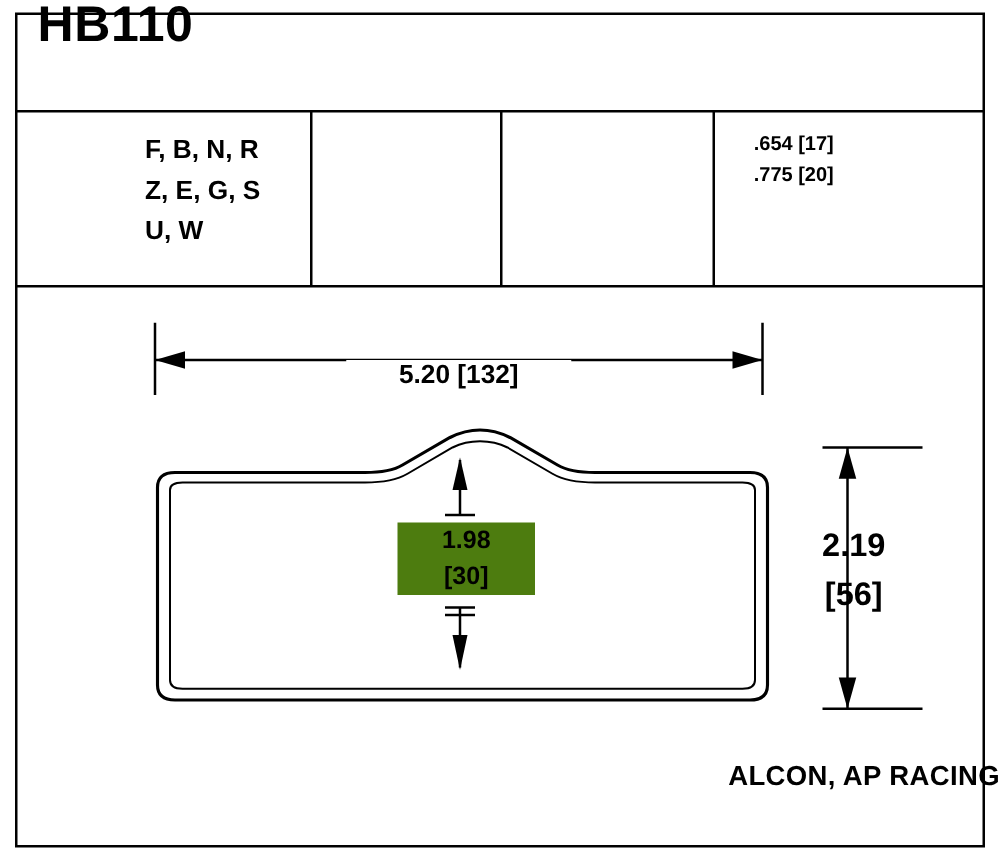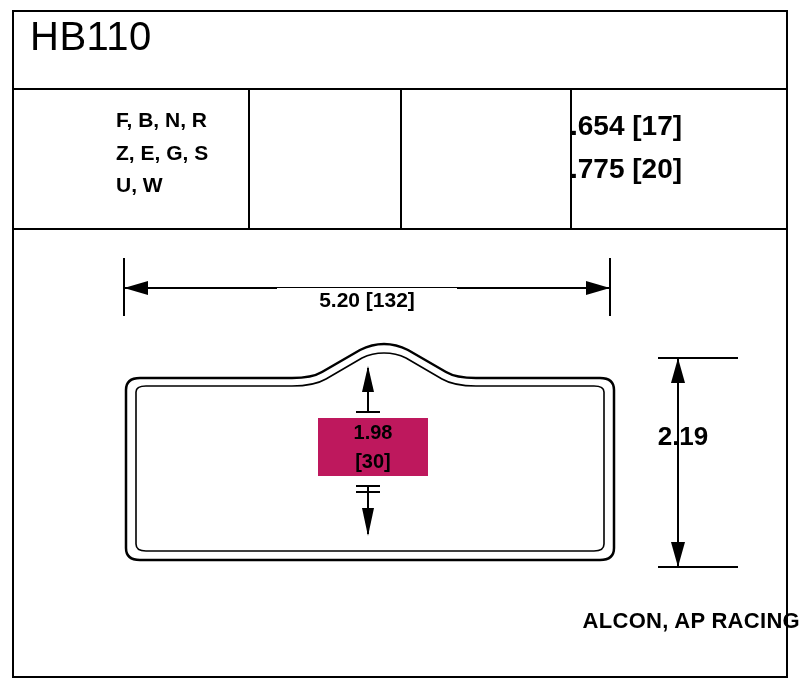--- a/index.html
+++ b/index.html
@@ -26,23 +26,23 @@
     left: 12px;
     top: 10px;
     width: 776px;
     height: 668px;
     border: 2px solid #000;
     box-sizing: border-box;
   }
   .part-number {
     position: absolute;
     left: 30px;
-    top: 16px;
+    top: 0;
     font-size: 40px;
-    font-weight: normal;
+    font-weight: bold;
     letter-spacing: 0.5px;
     line-height: 1;
     text-align: right;
   }
   .hrule {
     position: absolute;
     left: 12px;
     width: 776px;
     height: 0;
     border-top: 2px solid #000;
@@ -68,24 +68,24 @@
     font-size: 21px;
     font-weight: bold;
     line-height: 1.55;
   }
   .compound-list div { white-space: pre; margin-left: 10px; }
 
   .thickness-list {
     position: absolute;
     right: 100px;
     top: 104px;
-    font-size: 28px;
+    font-size: 16px;
     font-weight: bold;
     line-height: 1.55;
-    text-align: left;
+    text-align: center;
     width: 130px;
   }
   .thickness-list div { white-space: pre; }
 
   .brand {
     position: absolute;
     left: 0;
     right: 0;
     top: 608px;
     text-align: right;
@@ -136,21 +136,21 @@
   
   .dim-slot-label {
     position: absolute;
     left: 318px;
     top: 418px;
     width: 110px;
     text-align: center;
     font-size: 20px;
     font-weight: bold;
     line-height: 1.45;
-    background: #be185d;
+    background: #4d7c0f;
   }
 
   svg { display: block; }
   .pad-outline {
     position: absolute;
     left: 0; top: 0;
   }
 </style>
 </head>
 <body>
@@ -253,18 +253,19 @@
       <line x1="38" y1="3" x2="118" y2="3" stroke="#000" stroke-width="2"></line>
       <line x1="38" y1="212" x2="118" y2="212" stroke="#000" stroke-width="2"></line>
 
       <line x1="58" y1="3" x2="58" y2="212" stroke="#000" stroke-width="2"></line>
 
       <polygon points="58,3 51,28 65,28" fill="#000"></polygon>
       <polygon points="58,212 51,187 65,187" fill="#000"></polygon>
     </svg>
     <div class="label">
       <div>2.19</div>
+      <div>[56]</div>
     </div>
   </div>
 
   <div class="brand">ALCON, AP RACING</div>
 
 </div>
 
 </body></html>

